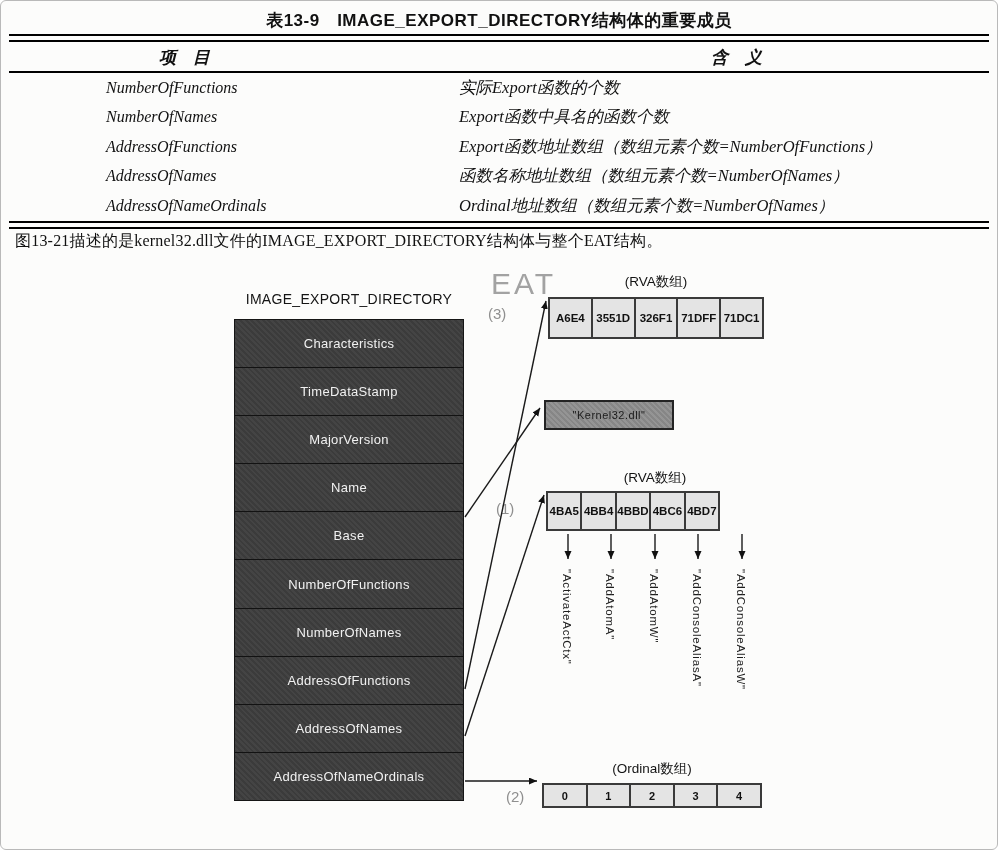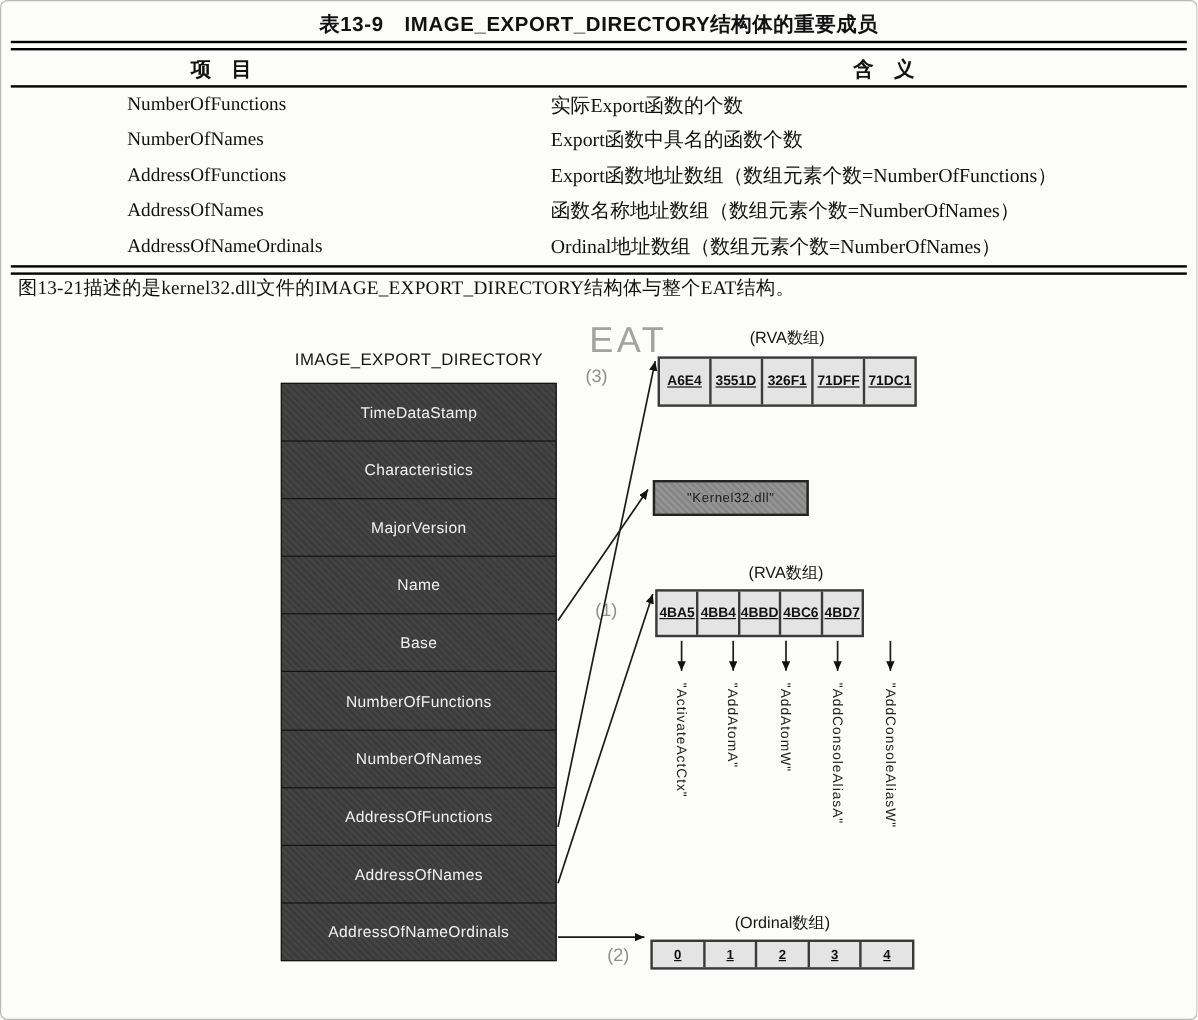--- a/index.html
+++ b/index.html
@@ -9,21 +9,21 @@
     overflow:hidden;
     font-family:"Liberation Serif","DejaVu Serif",serif;
     color:#111;
   }
   
   .tbl-title{
     position:absolute;top:8px;left:0;width:100%;text-align:center;
     font-family:"Liberation Sans","DejaVu Sans",sans-serif;
     font-size:17px;font-weight:bold;letter-spacing:.5px;
   }
-  .tbl{position:absolute;top:33px;left:8px;right:8px;}
+  .tbl{position:absolute;top:33px;left:8px;right:8px;font-style:italic;}
   .rule-double{height:4px;border-top:2px solid #000;border-bottom:2px solid #000;}
   .rule-thin{border-top:2px solid #000;}
   .thead{position:relative;height:29px;}
   .th{position:absolute;top:4px;font-size:17px;font-weight:600;}
   .th-item{left:150px;}
   .th-meaning{left:702px;}
   .trow{height:29.5px;display:flex;align-items:center;}
   .td-item{margin-left:97px;width:353px;font-size:16px;}
   .td-meaning{flex:1;font-size:16.5px;}
   .para{
@@ -60,21 +60,21 @@
     position:absolute;display:flex;box-sizing:border-box;
     border:2px solid #3a3a3a;background:#e4e4e4;
   }
   .rva-top-array{left:547px;top:296px;width:216px;height:42px;}
   .rva-names-array{left:545px;top:490px;width:174px;height:40px;}
   .ordinal-array{left:541px;top:782px;width:220px;height:25px;}
   .cell{
     flex:1;display:flex;align-items:center;justify-content:center;
     border-right:2px solid #3a3a3a;
     font-family:"Liberation Sans","DejaVu Sans",sans-serif;
-    font-size:11.5px;font-weight:bold;color:#111;text-decoration:underline;
+    font-size:11.5px;font-weight:bold;color:#111;
   }
   .cell:last-child{border-right:none;}
   .ordinal-array .cell{font-size:11px;}
   .dll-box{
     position:absolute;left:543px;top:399px;width:130px;height:30px;box-sizing:border-box;
     background:#8e8e8e;border:2px solid #242424;
     display:flex;align-items:center;justify-content:center;
     font-family:"Liberation Sans","DejaVu Sans",sans-serif;
     font-size:11px;color:#1c1c1c;letter-spacing:.5px;
     background-image:repeating-linear-gradient(45deg, rgba(255,255,255,.06) 0 2px, rgba(0,0,0,.06) 2px 4px);
@@ -126,22 +126,22 @@
       <span class="td-item">AddressOfNameOrdinals</span>
       <span class="td-meaning">Ordinal地址数组（数组元素个数=NumberOfNames）</span>
     </div>
     <div class="rule-double"></div>
   </div>
 
   <p class="para">图13-21描述的是kernel32.dll文件的IMAGE_EXPORT_DIRECTORY结构体与整个EAT结构。</p>
 
   <div class="diag-label struct-title">IMAGE_EXPORT_DIRECTORY</div>
   <div class="struct">
+    <div class="struct-row">Characteristics</div>
     <div class="struct-row">TimeDataStamp</div>
-    <div class="struct-row">Characteristics</div>
     <div class="struct-row">MajorVersion</div>
     <div class="struct-row">Name</div>
     <div class="struct-row">Base</div>
     <div class="struct-row">NumberOfFunctions</div>
     <div class="struct-row">NumberOfNames</div>
     <div class="struct-row">AddressOfFunctions</div>
     <div class="struct-row">AddressOfNames</div>
     <div class="struct-row">AddressOfNameOrdinals</div>
   </div>
 

